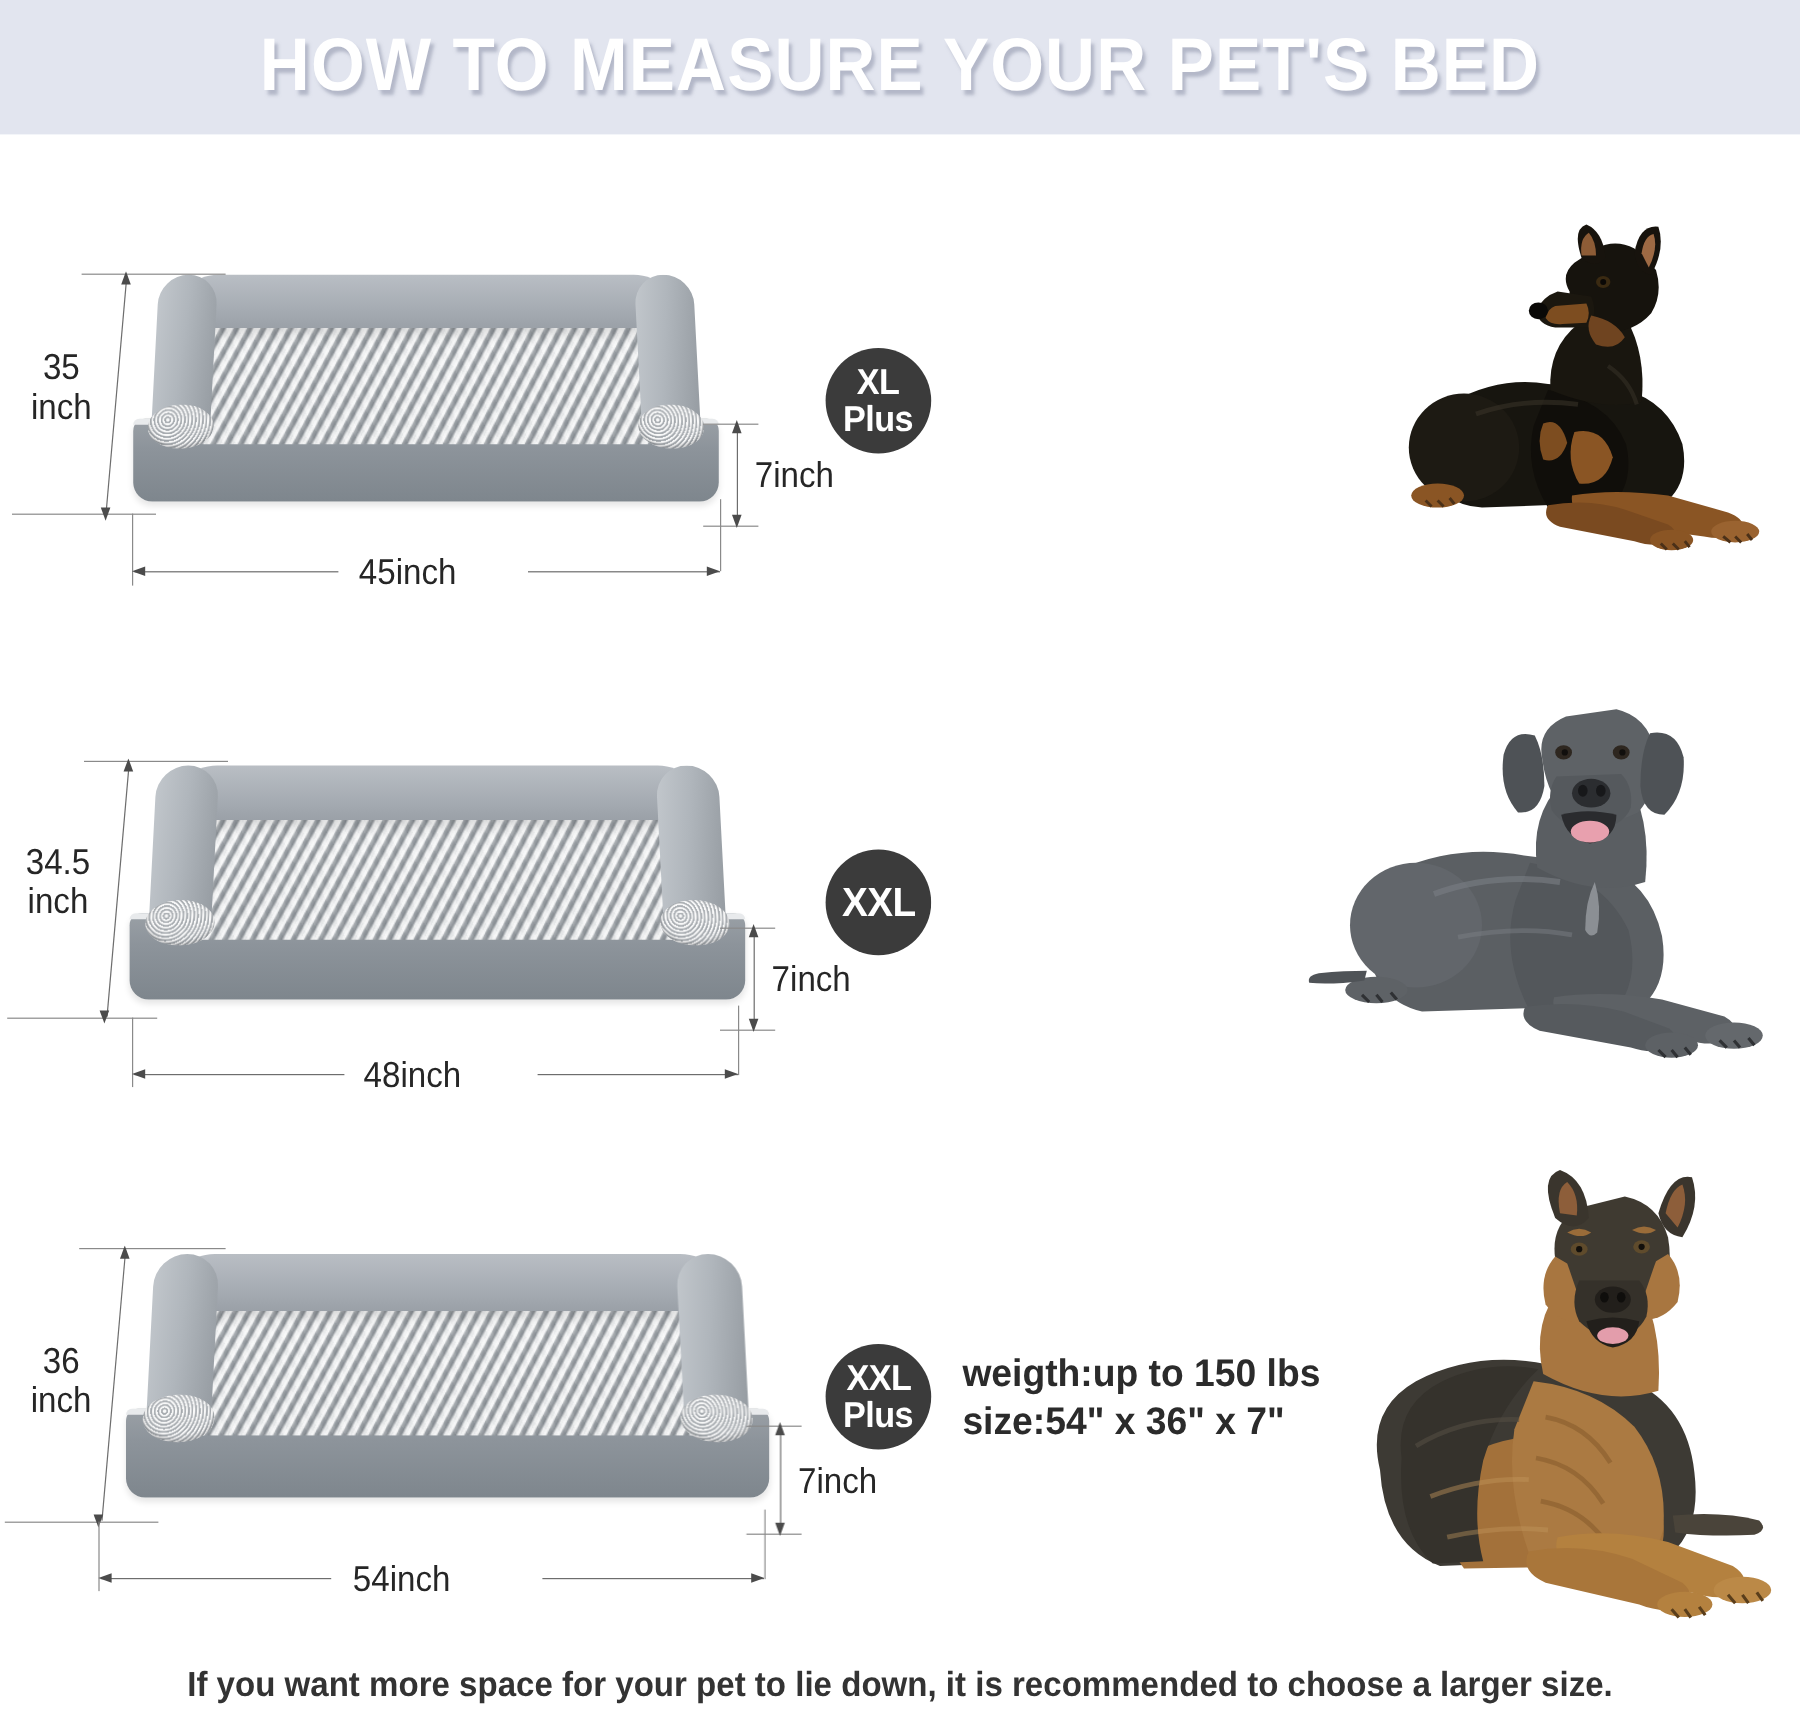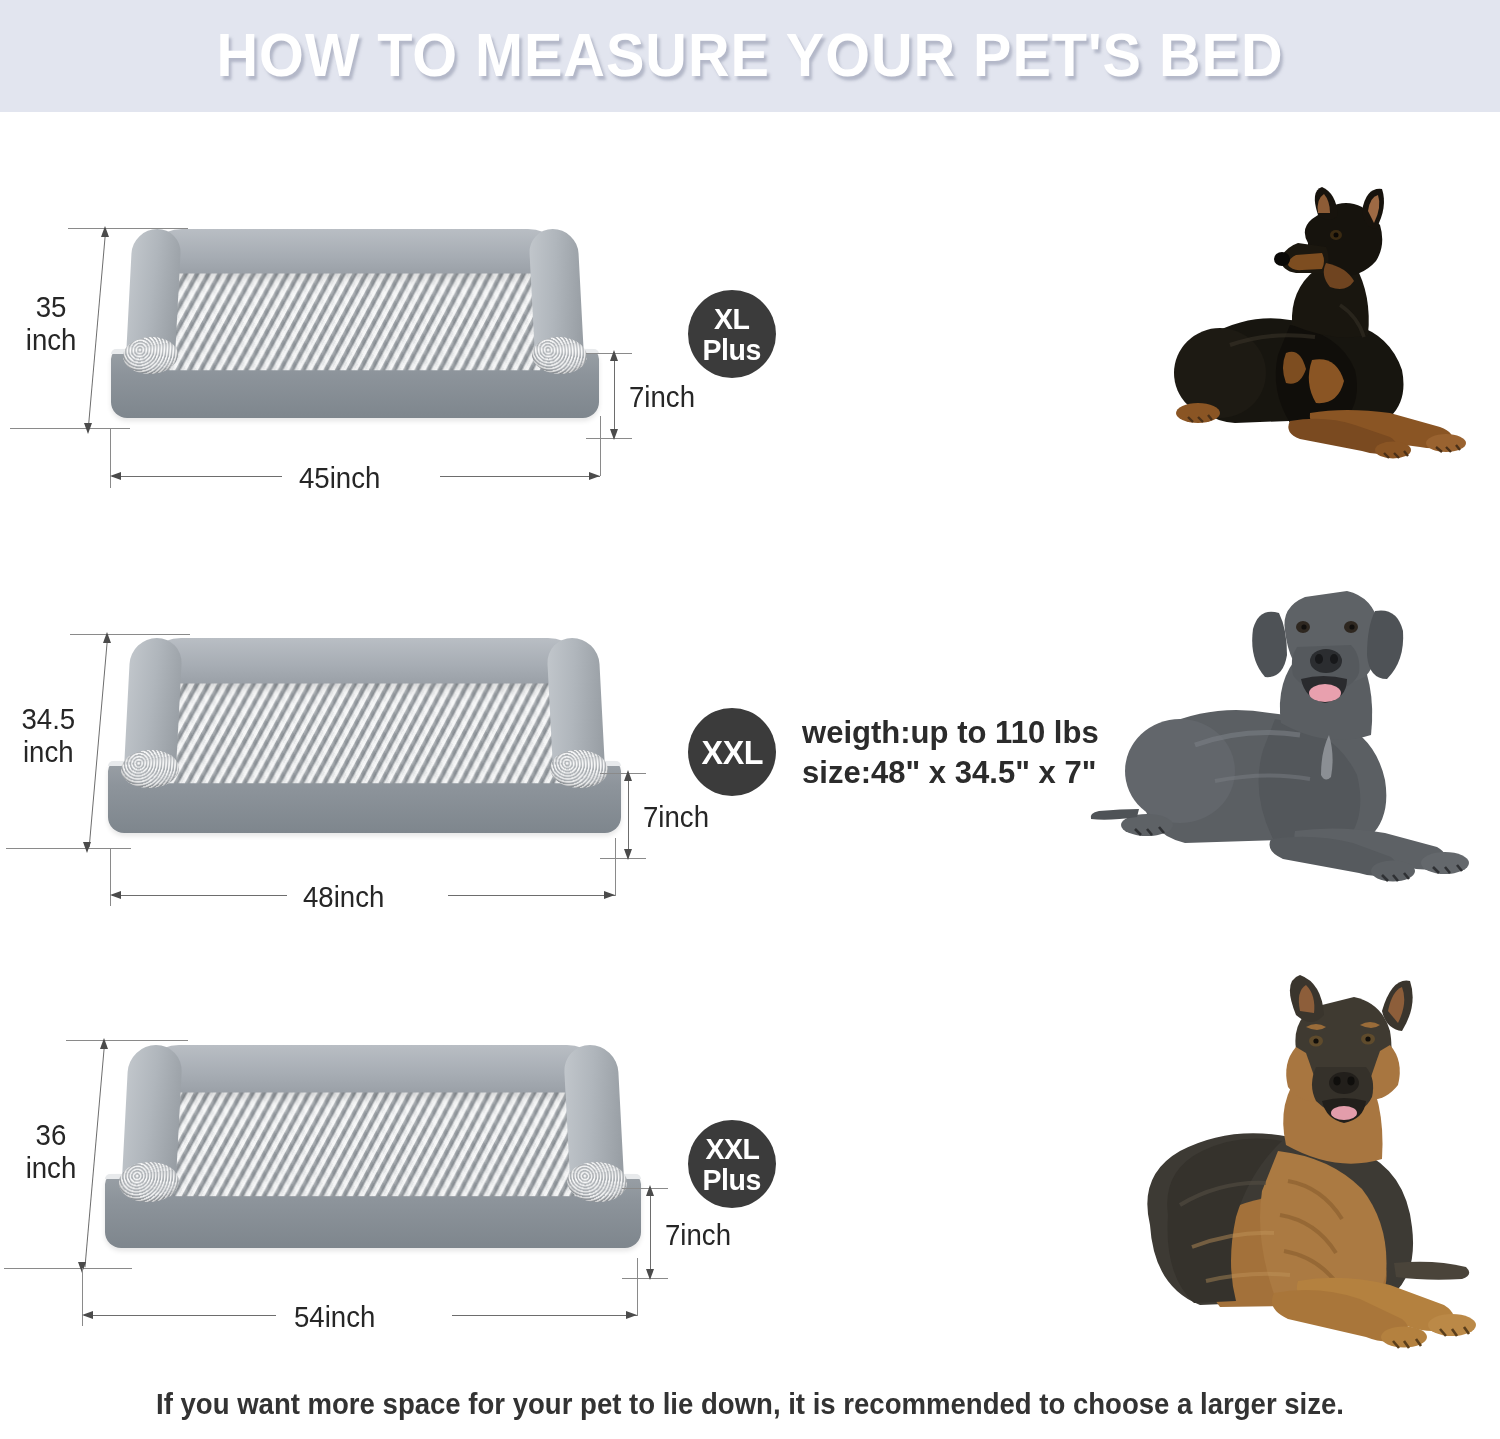--- a/index.html
+++ b/index.html
@@ -331,24 +331,20 @@
     <div class="dim-line v" style="left:628px; top:186px; height:80px;"></div>
     <div class="arrow up" style="left:624px; top:180px;"></div>
     <div class="arrow down" style="left:624px; top:259px;"></div>
     <div class="dim-label" style="left:643px; top:210px;">7inch</div>
   </div>
 
   <div class="spec" style="left:688px; top:118px;">
     <div class="badge single">
       <span class="badge-line">XXL</span>
     </div>
-    <div class="spec-text">
-      <div>weigth:up to 110 lbs</div>
-      <div>size:48" x 34.5" x 7"</div>
-    </div>
   </div>
 
   <div class="dog" style="left:1085px; top:-5px;">
     <svg width="410" height="320" viewBox="0 0 410 320">
       <g>
 
         <path d="M55 200 Q42 160 80 140 Q130 118 185 128 L250 136 Q290 150 300 195 Q306 232 285 252 L100 258 Q58 248 55 200 Z" fill="#5b5f63"></path>
         <ellipse cx="95" cy="186" rx="55" ry="52" fill="#62666b"></ellipse>
 
         <path d="M190 134 Q250 144 272 190 Q282 230 262 256 L190 258 Q165 210 178 165 Z" fill="#53575b"></path>
@@ -439,20 +435,24 @@
     <div class="arrow up" style="left:646px; top:185px;"></div>
     <div class="arrow down" style="left:646px; top:269px;"></div>
     <div class="dim-label" style="left:665px; top:218px;">7inch</div>
   </div>
 
   <div class="spec" style="left:688px; top:120px;">
     <div class="badge">
       <span class="badge-line">XXL</span>
       <span class="badge-line">Plus</span>
     </div>
+    <div class="spec-text">
+      <div>weigth:up to 150 lbs</div>
+      <div>size:54" x 36" x 7"</div>
+    </div>
   </div>
 
   <div class="dog" style="left:1110px; top:-25px;">
     <svg width="390" height="400" viewBox="0 0 390 400">
       <g>
 
         <path d="M40 250 Q28 200 70 176 Q120 150 180 162 L250 176 Q296 196 302 252 Q308 300 280 322 L90 330 Q44 312 40 250 Z" fill="#3d3a34"></path>
 
         <path d="M96 248 Q140 216 200 222 Q252 232 272 276 Q284 312 264 330 L110 332 Q84 300 96 248 Z" fill="#a3713a"></path>
 

